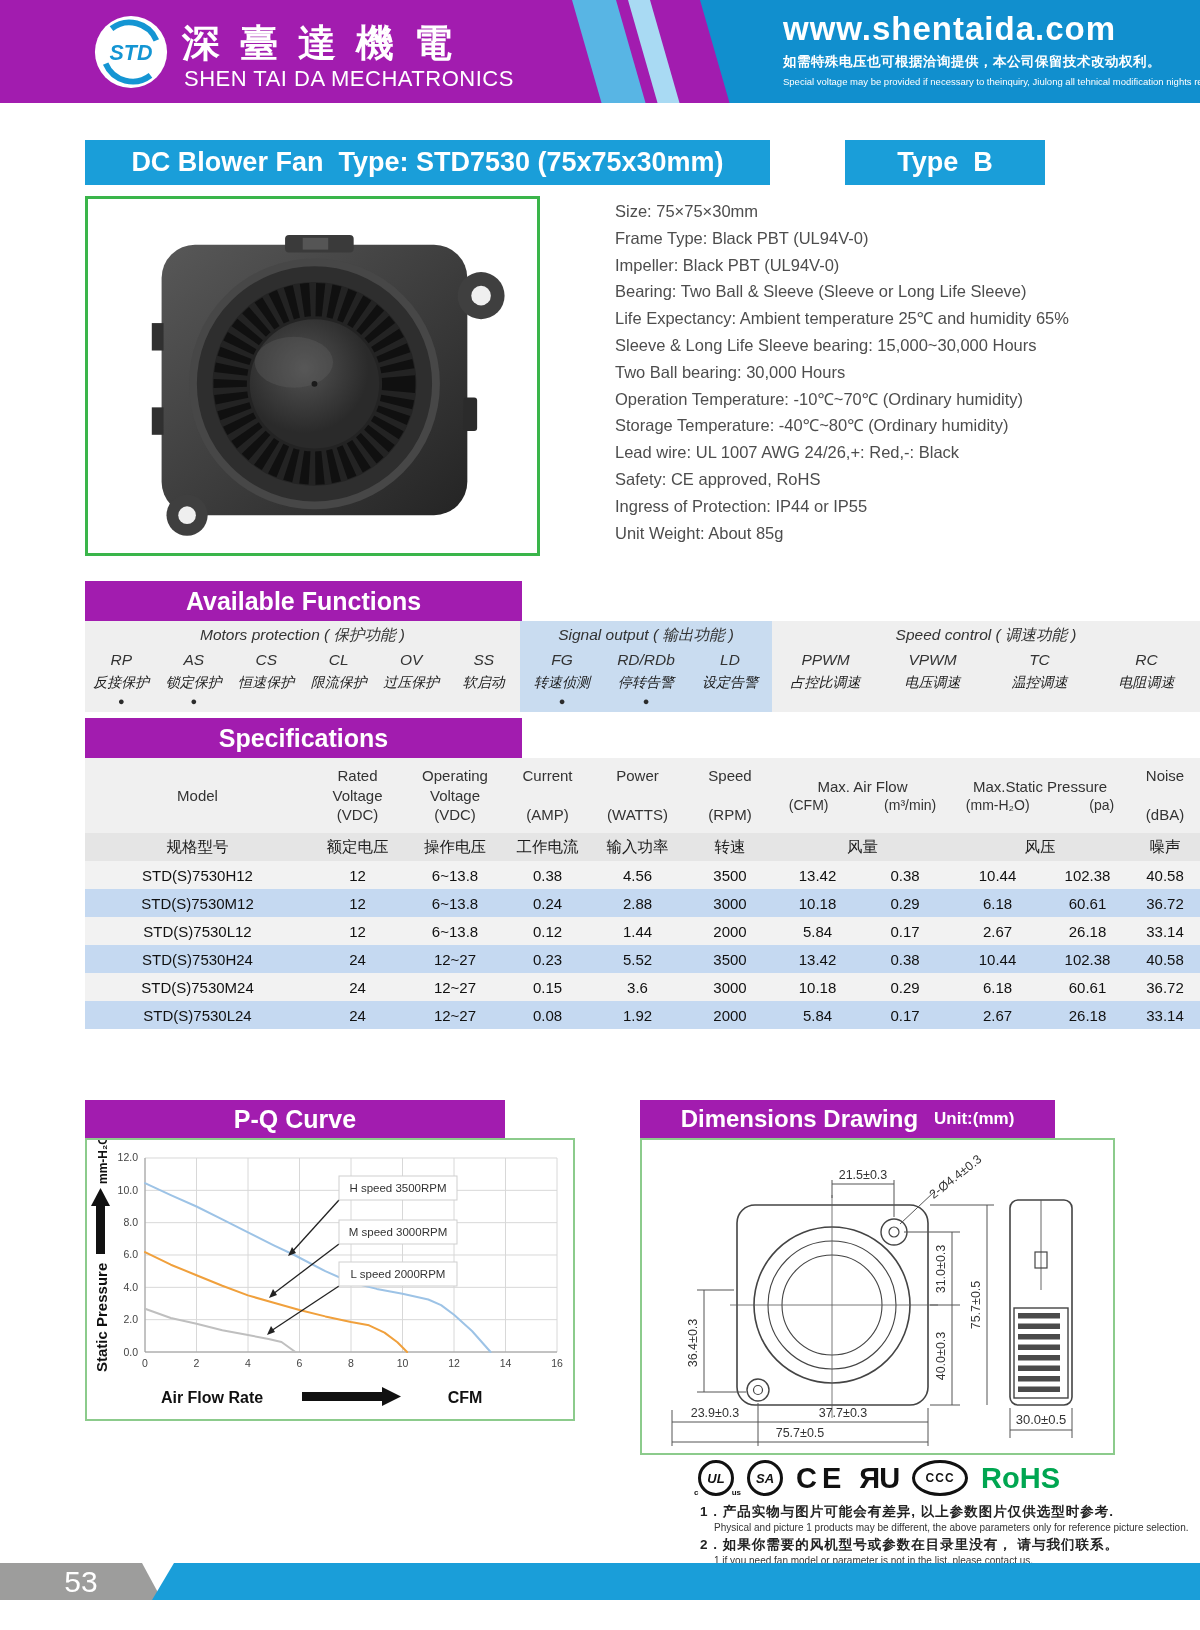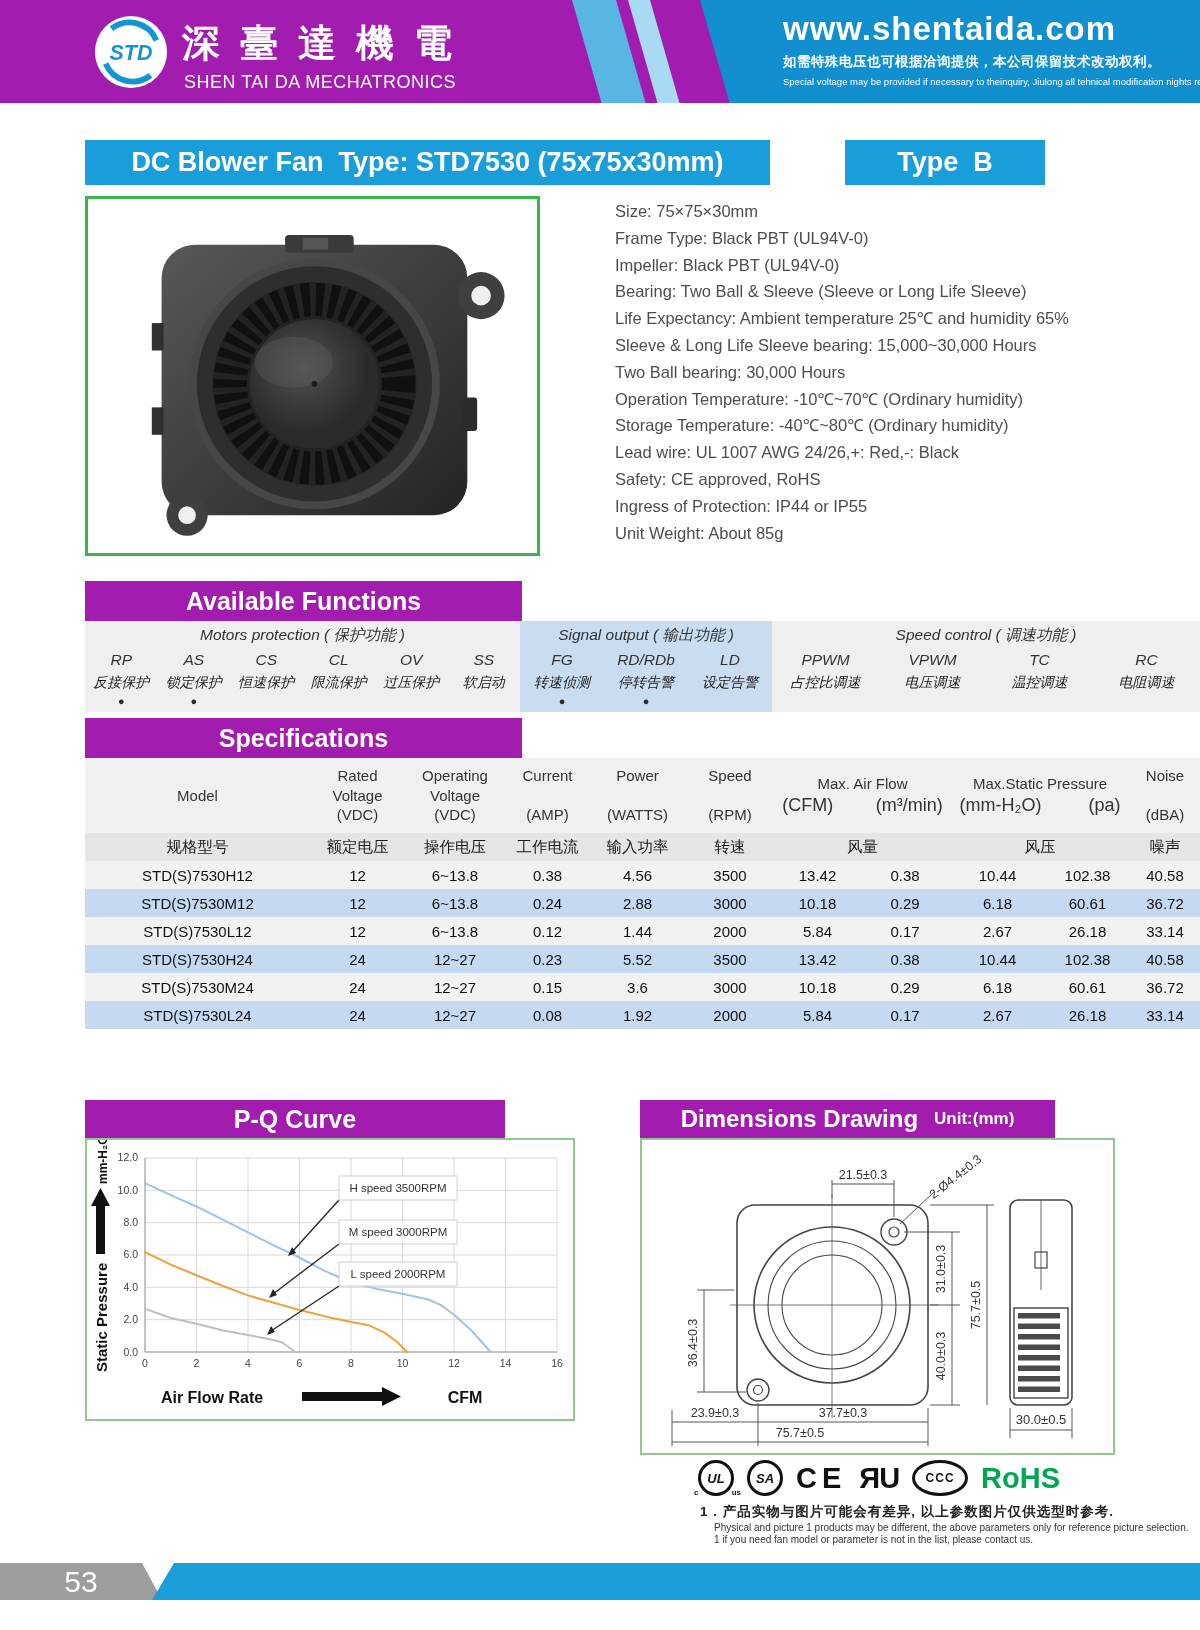--- a/index.html
+++ b/index.html
@@ -7,21 +7,21 @@
         font-family:"Liberation Sans",sans-serif;}
 
   
   .hdr{position:absolute;left:0;top:0;width:1200px;height:103px;background:#a21caf;overflow:hidden;}
   .hdr-right-bg{position:absolute;left:700px;top:0;width:560px;height:103px;background:#118FCE;transform:skewX(16deg);transform-origin:top left;}
   .hdr-stripe{position:absolute;top:0;height:103px;transform:skewX(16deg);transform-origin:top left;}
   .s1{left:572px;width:44px;background:#58B5E4;}
   .s2{left:628px;width:22px;background:#A9DAF3;}
   .logo{position:absolute;left:92px;top:13px;width:78px;height:78px;}
   .company-cn{position:absolute;left:182px;top:18px;font-size:38px;font-weight:bold;color:#fff;letter-spacing:20px;white-space:nowrap;}
-  .company-en{position:absolute;left:184px;top:72px;font-size:18px;color:#fff;letter-spacing:.5px;white-space:nowrap;}
+  .company-en{position:absolute;left:184px;top:66px;font-size:22px;color:#fff;letter-spacing:.5px;white-space:nowrap;}
   .website{position:absolute;left:783px;top:10px;font-size:33px;font-weight:bold;color:#fff;letter-spacing:1px;}
   .hnote-cn{position:absolute;left:783px;top:53px;font-size:13.5px;font-weight:bold;color:#fff;letter-spacing:.5px;white-space:nowrap;}
   .hnote-en{position:absolute;left:783px;top:76px;font-size:9.5px;color:#fff;white-space:nowrap;}
 
   
   .title-main{position:absolute;left:85px;top:140px;width:685px;height:45px;background:#1A9ED9;color:#fff;
               font-size:27px;font-weight:bold;display:flex;align-items:center;justify-content:center;white-space:pre;}
   .title-type{position:absolute;left:845px;top:140px;width:200px;height:45px;background:#1A9ED9;color:#fff;
               font-size:27px;font-weight:bold;display:flex;align-items:center;justify-content:center;white-space:pre;}
 
@@ -46,21 +46,21 @@
   .grow{display:flex;}
   .grow span{flex:1;text-align:center;}
   .codes span{font-size:15.5px;color:#333;height:23px;line-height:23px;}
   .cns span{font-size:14px;color:#1a1a1a;height:23px;line-height:23px;}
   .dotrow span{font-size:11px;color:#2b2b2b;height:18px;line-height:14px;}
 
   
   .spec-table{position:absolute;left:85px;top:758px;width:1115px;border-collapse:collapse;table-layout:fixed;}
   .spec-table th,.spec-table td{padding:0;text-align:center;}
   tr.en th{background:#F0F0F0;height:75px;font-weight:normal;font-size:15px;color:#333;line-height:1.3;vertical-align:middle;}
-  tr.en .subrow{display:flex;justify-content:space-around;margin-top:0;font-size:18px;gap:28px;}
+  tr.en .subrow{display:flex;justify-content:space-around;margin-top:0;font-size:14px;gap:28px;}
   tr.cn th{background:#e5e5e5;height:28px;font-weight:normal;font-size:15.5px;color:#1a1a1a;}
   .spec-table tbody td{height:28px;font-size:15px;color:#111;}
   .spec-table tbody tr.odd{background:#F2F2F2;}
   .spec-table tbody tr.even{background:#C5D9F1;}
 
   
   .chart-box{position:absolute;left:85px;top:1138px;width:490px;height:283px;border:2px solid #8CCB8C;box-sizing:border-box;background:#fff;}
   .dim-box{position:absolute;left:640px;top:1138px;width:475px;height:317px;border:2px solid #8CCB8C;box-sizing:border-box;background:#fff;}
 
   
@@ -523,20 +523,21 @@
       <div class="cm cm-circ" style="display: flex; align-items: center; justify-content: center;">SA</div>
       <div class="cm cm-ce">CE</div>
       <div class="cm cm-ur">ЯU</div>
       <div class="cm cm-ccc" style="display: flex; align-items: center; justify-content: center;">CCC</div>
       <div class="cm cm-rohs">RoHS</div>
     </div>
 
   <div class="notes" id="notes">
       <div class="note-cn">1 . 产品实物与图片可能会有差异, 以上参数图片仅供选型时参考.</div>
       <div class="note-en">Physical and picture 1 products may be different, the above parameters only for reference picture selection.</div>
+      <div class="note-cn">2 . 如果你需要的风机型号或参数在目录里没有， 请与我们联系。</div>
       <div class="note-en">1 if you need fan model or parameter is not in the list, please contact us.</div>
     </div>
 
   <div class="foot-gray">
     <span>53</span>
   </div>
   <div class="foot-blue"></div>
 </div>
 
 </body></html>

